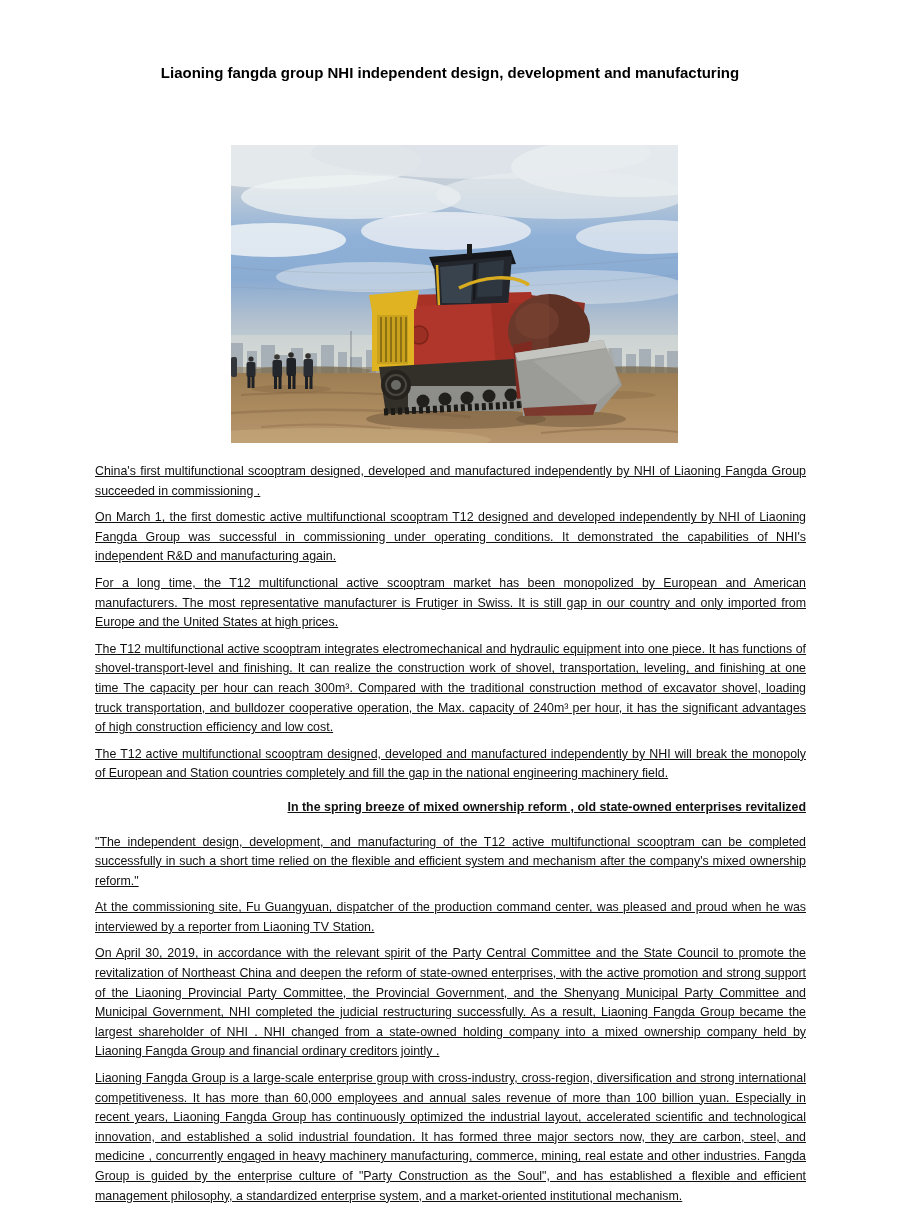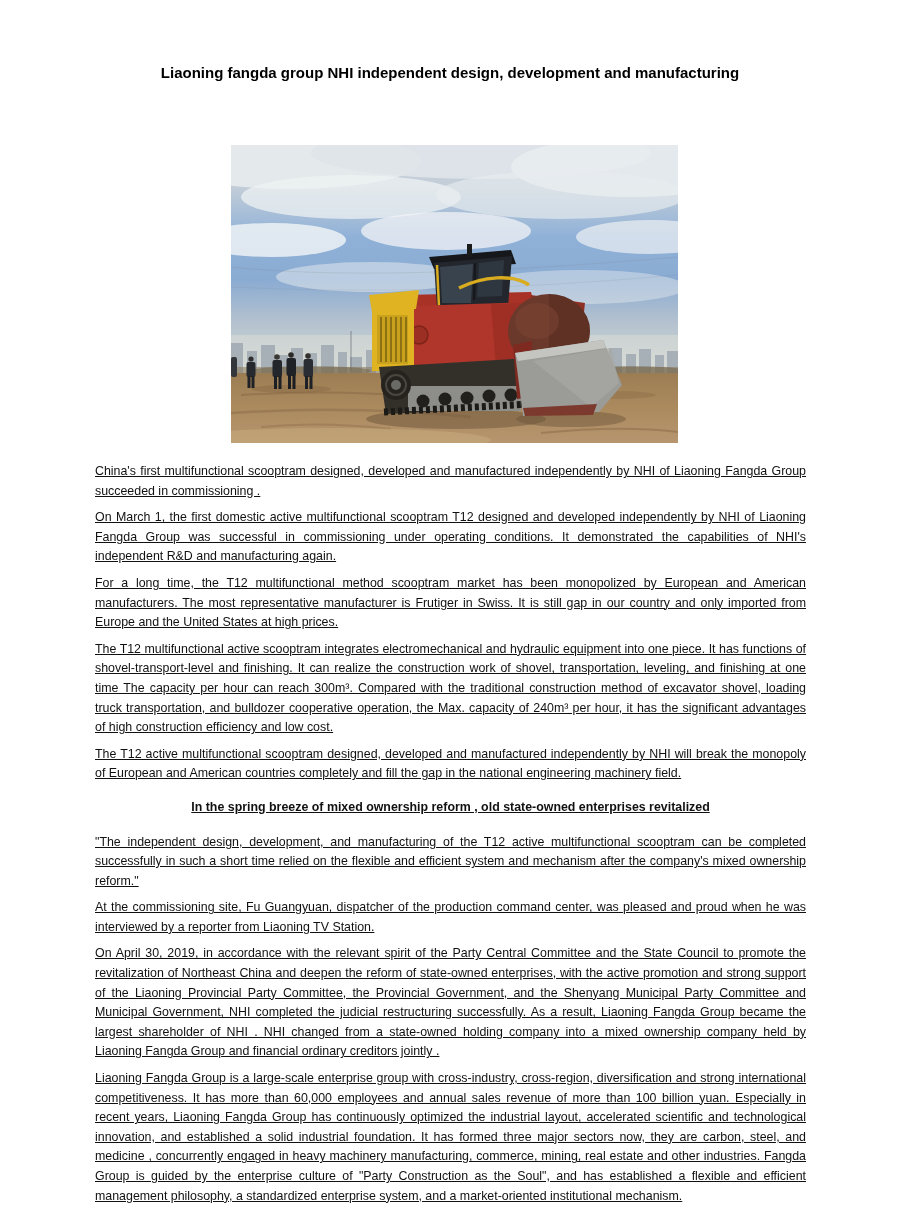--- a/index.html
+++ b/index.html
@@ -30,21 +30,21 @@
     position: absolute;
     left: 95px; top: 462px;
     width: 711px;
     font-size: 12.4px;
     line-height: 19.6px;
     text-align: justify;
   }
   .content p { margin: 0 0 7px 0; text-decoration: underline; }
   .content p.subheading {
     font-weight: bold;
-    text-align: center;
+    text-align: right;
     margin: 14px 0 15px 0;
   }
 </style>
 </head>
 <body>
 
 <div class="title-block">
   <div>Liaoning fangda group NHI independent design, development and manufacturing</div>
 </div>
 
@@ -217,22 +217,22 @@
       <polygon points="284,208 372,195 375,203 287,216" fill="#c4c4c0"></polygon>
       <polygon points="302,216 380,203 388,238 360,262" fill="#a8a8a4" opacity="0.7"></polygon>
       <polygon points="292,263 366,259 362,270 294,271" fill="#7c3a2e"></polygon>
     </g>
   </svg>
 </div>
 
 <div class="content">
   <p>China's first multifunctional scooptram designed, developed and manufactured independently by NHI of Liaoning Fangda Group succeeded in commissioning .</p>
   <p>On March 1, the first domestic active multifunctional scooptram T12 designed and developed independently by NHI of Liaoning Fangda Group was successful in commissioning under operating conditions. It demonstrated the capabilities of NHI's independent R&amp;D and manufacturing again.</p>
-  <p>For a long time, the T12 multifunctional method scooptram market has been monopolized by European and American manufacturers. The most representative manufacturer is Frutiger in Swiss. It is still gap in our country and only imported from Europe and the United States at high prices.</p>
+  <p>For a long time, the T12 multifunctional active scooptram market has been monopolized by European and American manufacturers. The most representative manufacturer is Frutiger in Swiss. It is still gap in our country and only imported from Europe and the United States at high prices.</p>
   <p>The T12 multifunctional active scooptram integrates electromechanical and hydraulic equipment into one piece. It has functions of shovel-transport-level and finishing. It can realize the construction work of shovel, transportation, leveling, and finishing at one time The capacity per hour can reach 300m³. Compared with the traditional construction method of excavator shovel, loading truck transportation, and bulldozer cooperative operation,   the Max. capacity of 240m³ per hour, it has the significant advantages of high construction efficiency and low cost.</p>
-  <p>The T12 active multifunctional scooptram designed, developed and manufactured independently by NHI will break the monopoly of European and American countries completely and fill the gap in the national engineering machinery field.</p>
+  <p>The T12 active multifunctional scooptram designed, developed and manufactured independently by NHI will break the monopoly of European and Station countries completely and fill the gap in the national engineering machinery field.</p>
   <p class="subheading">In the spring breeze of mixed ownership reform   , old state-owned enterprises revitalized</p>
   <p>"The independent design, development, and manufacturing of the T12 active multifunctional scooptram can be completed successfully in such a short time relied on the flexible and efficient system and mechanism after the company's mixed ownership reform."</p>
   <p>At the commissioning site, Fu Guangyuan, dispatcher of the production command center, was pleased and proud when he was interviewed by a reporter from Liaoning TV   Station.</p>
   <p>On April 30, 2019, in accordance with the relevant spirit of the Party Central Committee and the State Council to promote the revitalization of Northeast China and deepen the reform of state-owned enterprises, with the active promotion and strong support of the Liaoning Provincial Party Committee, the Provincial Government, and the Shenyang Municipal Party Committee and Municipal Government, NHI completed the judicial restructuring successfully. As a result, Liaoning Fangda Group became the largest shareholder of NHI . NHI changed from a state-owned holding company into a mixed ownership company held by Liaoning Fangda Group and financial ordinary creditors jointly .</p>
   <p>Liaoning Fangda Group is a large-scale enterprise group with cross-industry, cross-region, diversification and strong international competitiveness. It has more than 60,000 employees and annual sales revenue of more than 100 billion yuan. Especially in recent years, Liaoning Fangda Group has continuously optimized the industrial layout, accelerated scientific and technological innovation, and established a solid industrial foundation. It has formed three major sectors now, they are carbon, steel, and medicine , concurrently engaged in heavy machinery manufacturing, commerce, mining, real estate and other industries. Fangda Group is guided by the enterprise culture of "Party Construction as the Soul", and has established a flexible and efficient management philosophy, a standardized enterprise system, and a market-oriented institutional mechanism.</p>
 
 </div>
 
 </body></html>

